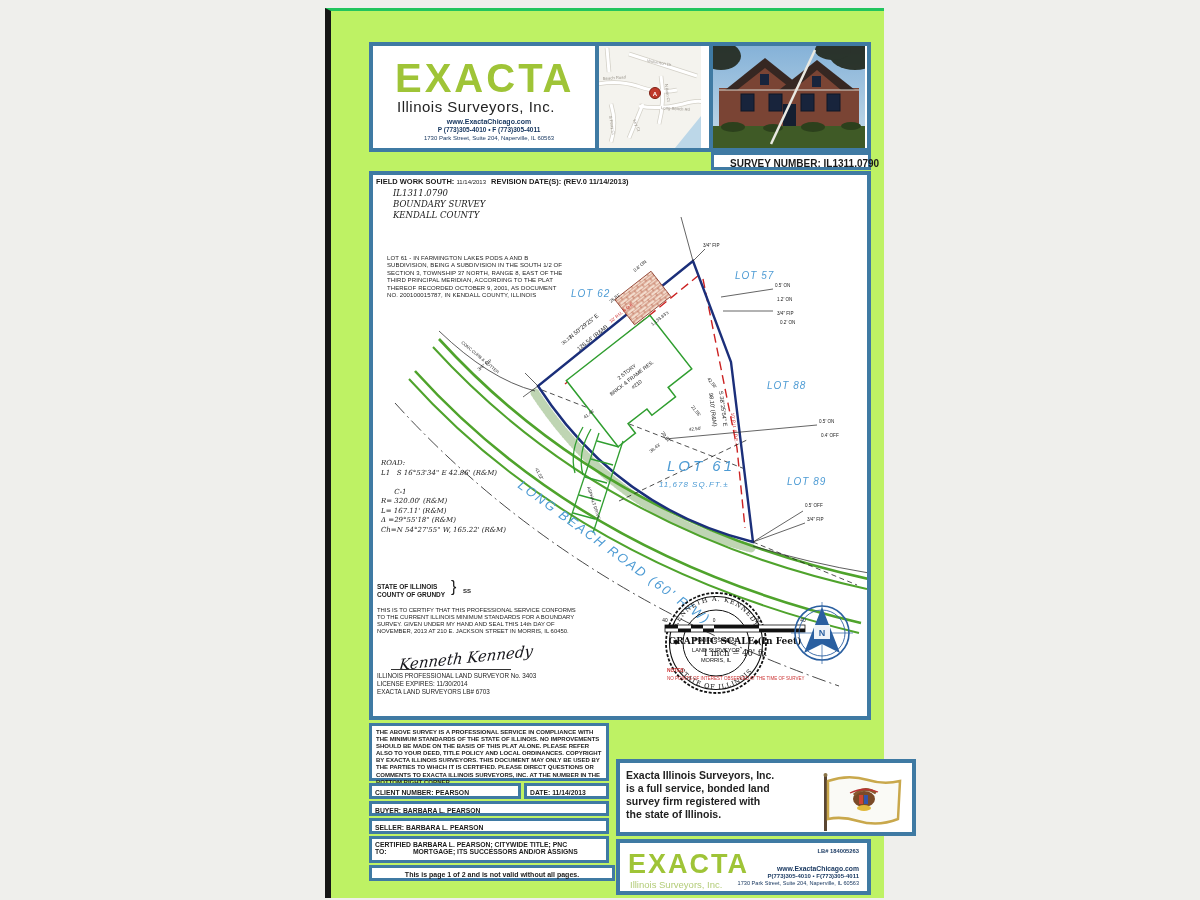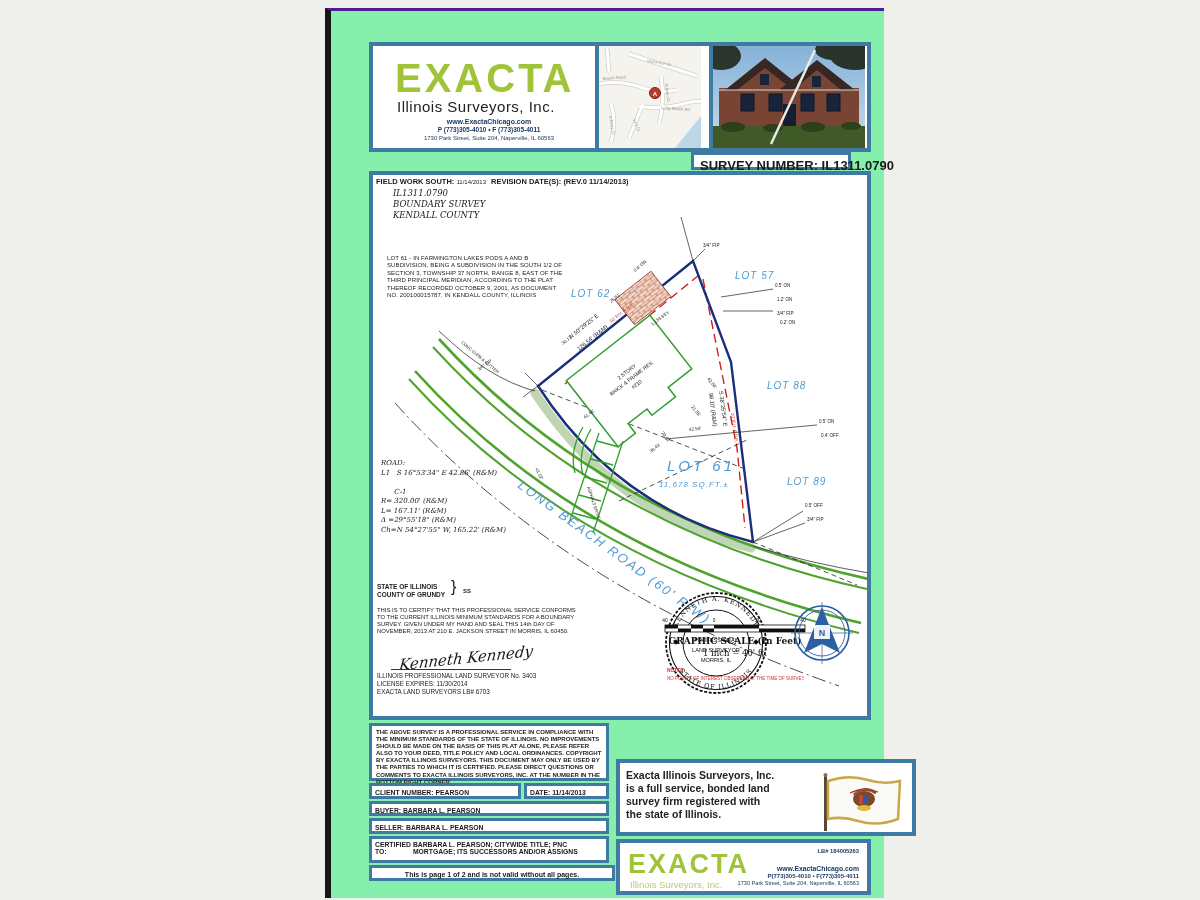--- a/index.html
+++ b/index.html
@@ -1,40 +1,40 @@
 <!DOCTYPE html>
 <html><head>
 <meta charset="utf-8">
 <style>
   html,body{margin:0;padding:0;}
   .stage{position:relative;width:1200px;height:900px;background:#efefec;overflow:hidden;
          font-family:"Liberation Sans",sans-serif;color:#1a1a1a;}
-  .page{position:absolute;left:325px;top:8px;width:553px;height:887px;background:#86efac;
-        border-left:6px solid #161616;border-top:3px solid #4c1d95;box-sizing:content-box;}
+  .page{position:absolute;left:325px;top:8px;width:553px;height:887px;background:#bef264;
+        border-left:6px solid #161616;border-top:3px solid #22c55e;box-sizing:content-box;}
   .bx{position:absolute;background:#fff;border:4px solid #3f7aa3;box-sizing:border-box;}
   .bx3{position:absolute;background:#fff;border:3px solid #3f7aa3;box-sizing:border-box;}
 
   
   .hdr{left:38px;top:31px;width:502px;height:110px;display:flex;}
   .hdr-logo{flex:0 0 222px;position:relative;}
   .exacta-big{position:absolute;left:22px;top:12px;font-size:40px;font-weight:bold;
               letter-spacing:3px;color:#9fc437;line-height:40px;}
   .exacta-sub{position:absolute;left:24px;top:52px;font-size:15px;color:#222;letter-spacing:.5px;}
   .hdr-contact{position:absolute;right:6px;top:72px;text-align:center;width:200px;
                color:#15355e;line-height:8px;}
   .hdr-contact .w{font-size:7px;font-weight:bold;}
   .hdr-contact .p{font-size:6.5px;font-weight:bold;}
   .hdr-contact .a{font-size:6px;}
   .hdr-map{flex:0 0 110px;border-left:4px solid #3f7aa3;border-right:4px solid #3f7aa3;position:relative;}
   .hdr-photo{flex:1 1 auto;position:relative;}
 
   
   .addr{left:38px;top:141px;width:339px;height:18px;font-size:7.5px;font-weight:bold;
         padding:3px 4px;letter-spacing:.2px;white-space:nowrap;}
-  .snum{left:360px;top:141px;width:160px;height:18px;font-size:13px;font-weight:bold;padding:3px 6px;white-space:nowrap;}
+  .snum{left:380px;top:141px;width:160px;height:18px;font-size:10px;font-weight:bold;padding:3px 16px;white-space:nowrap;}
 
   
   .draw{left:38px;top:160px;width:502px;height:549px;}
   .draw svg.main{position:absolute;left:0;top:0;}
   .fw{position:absolute;left:3px;top:2px;font-size:7.5px;font-weight:bold;white-space:nowrap;}
   .fw .sm{font-weight:normal;font-size:6px;}
   .rv{position:absolute;left:118px;top:2px;font-size:7.5px;font-weight:bold;white-space:nowrap;}
   .job{position:absolute;left:20px;top:13px;font-family:"DejaVu Serif",serif;font-style:italic;
        font-size:8.5px;line-height:11px;white-space:pre-line;}
   .legal{position:absolute;left:14px;top:80px;width:178px;font-size:6px;line-height:7.4px;

